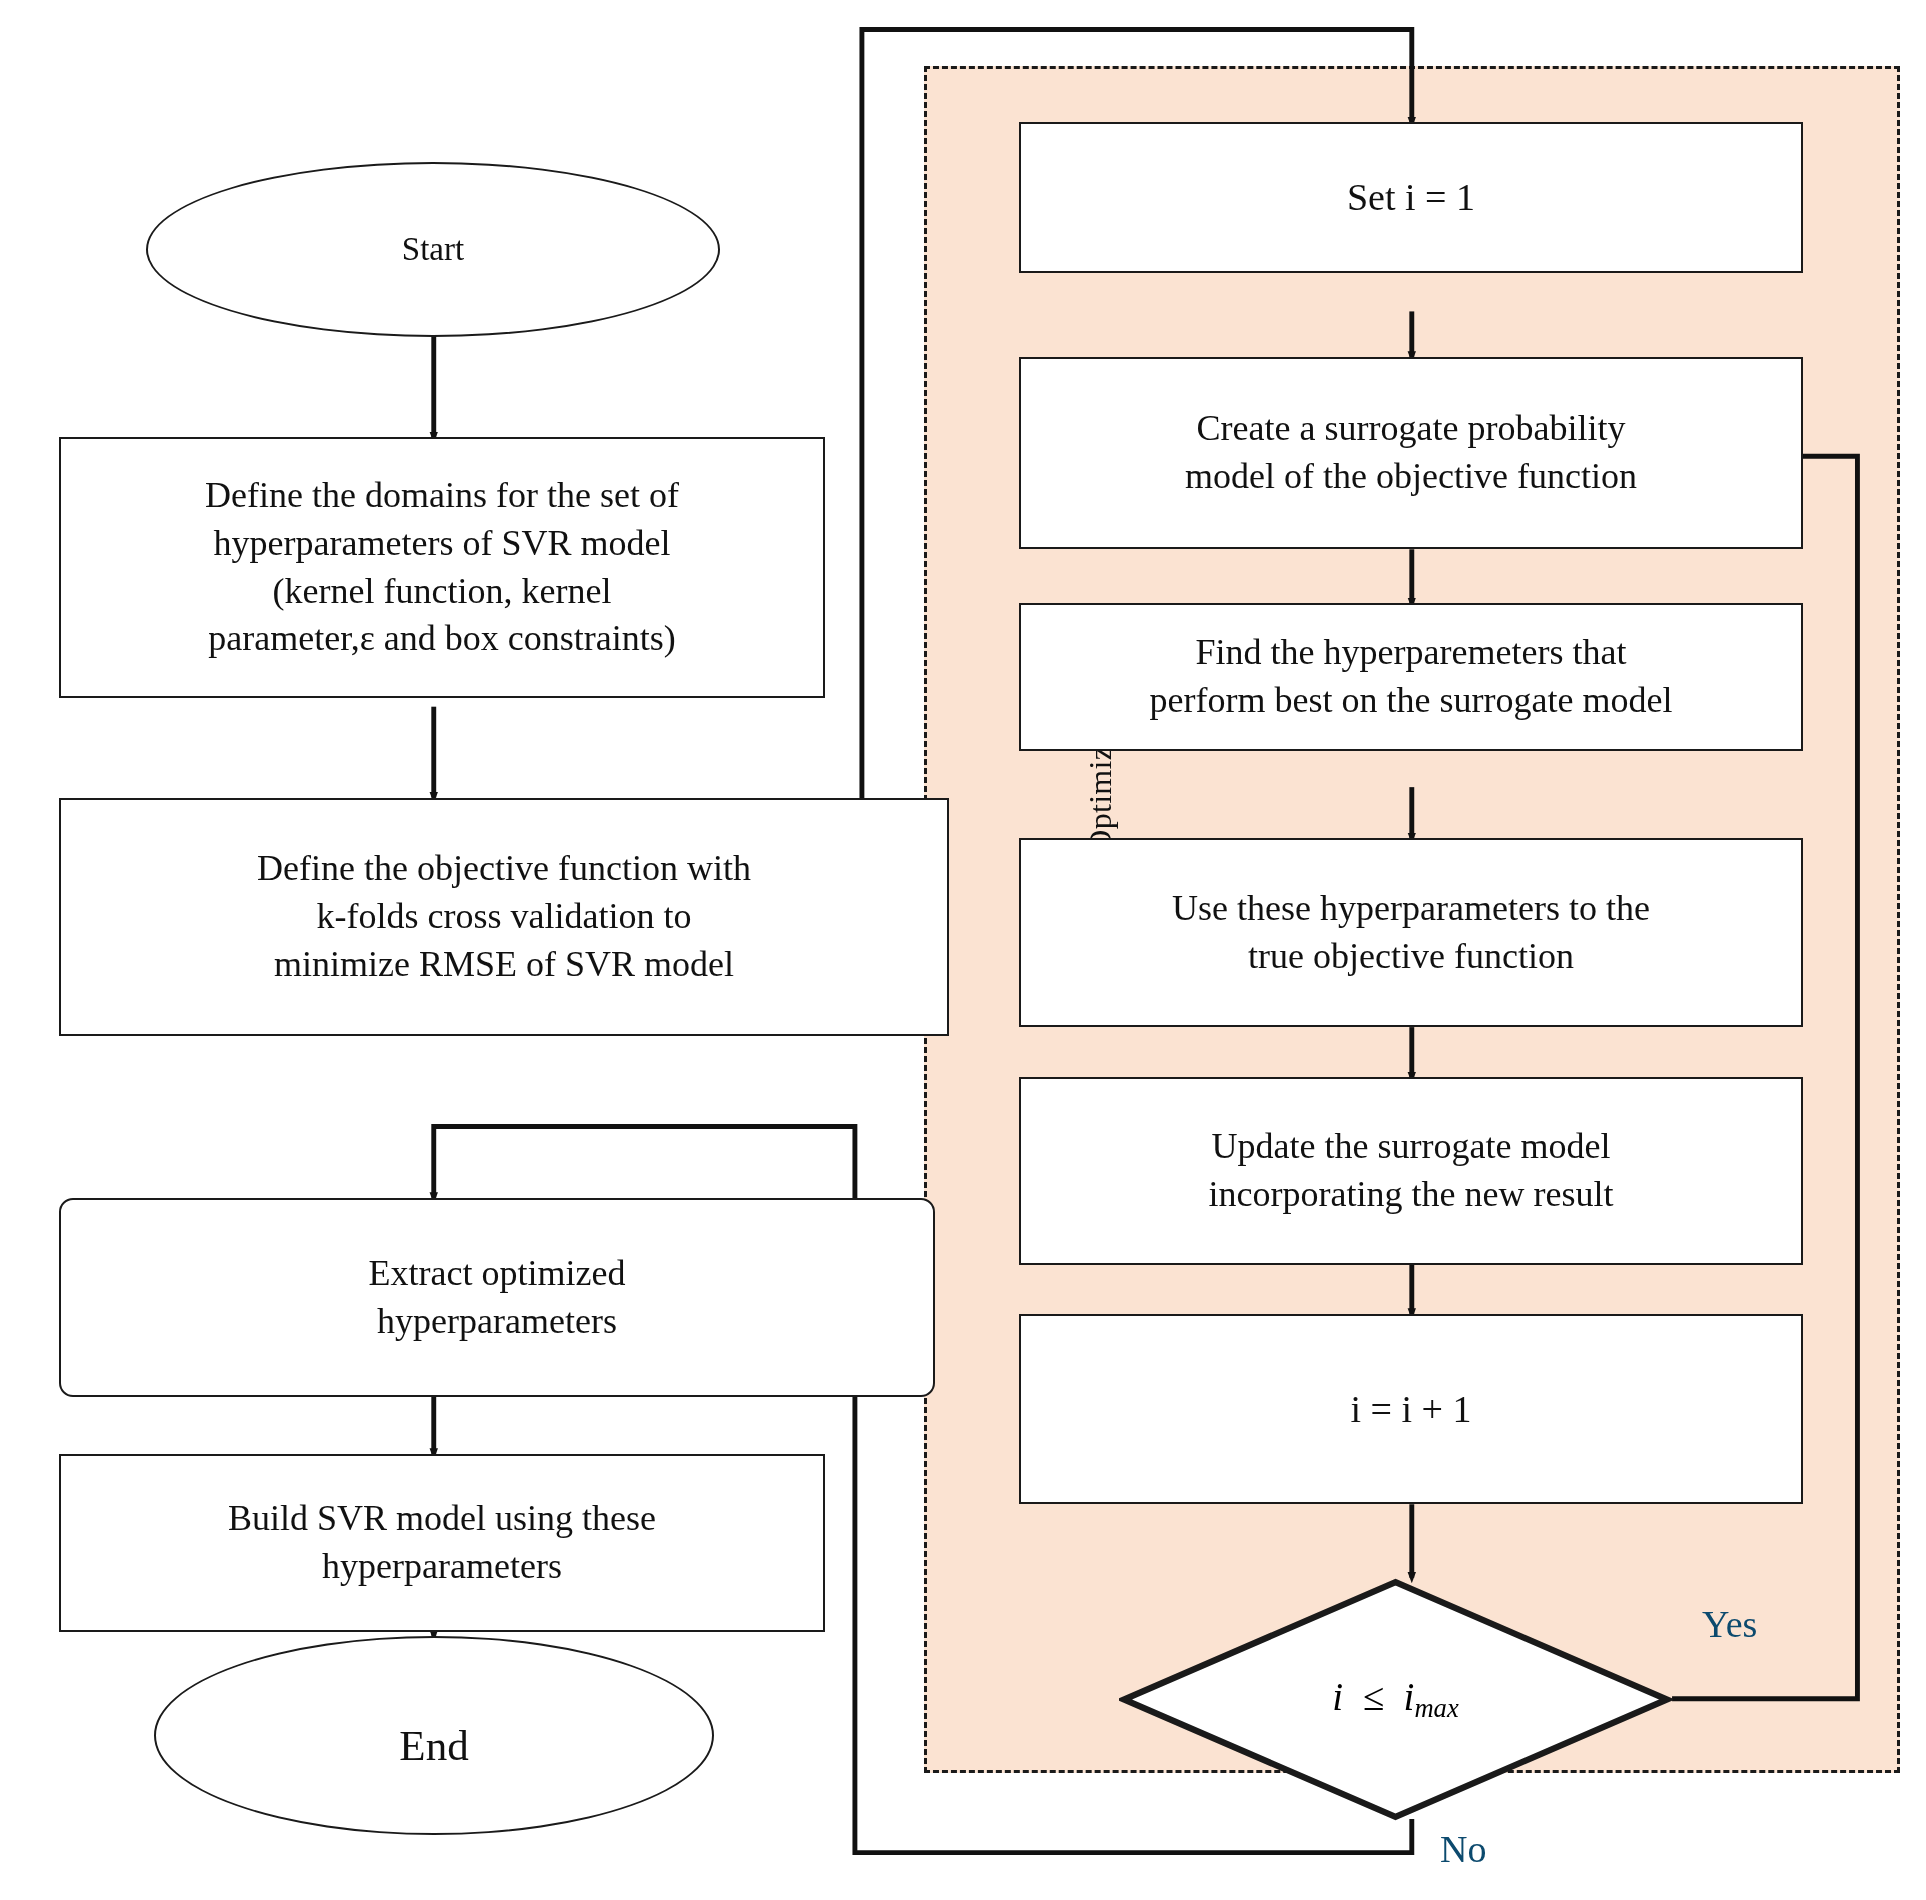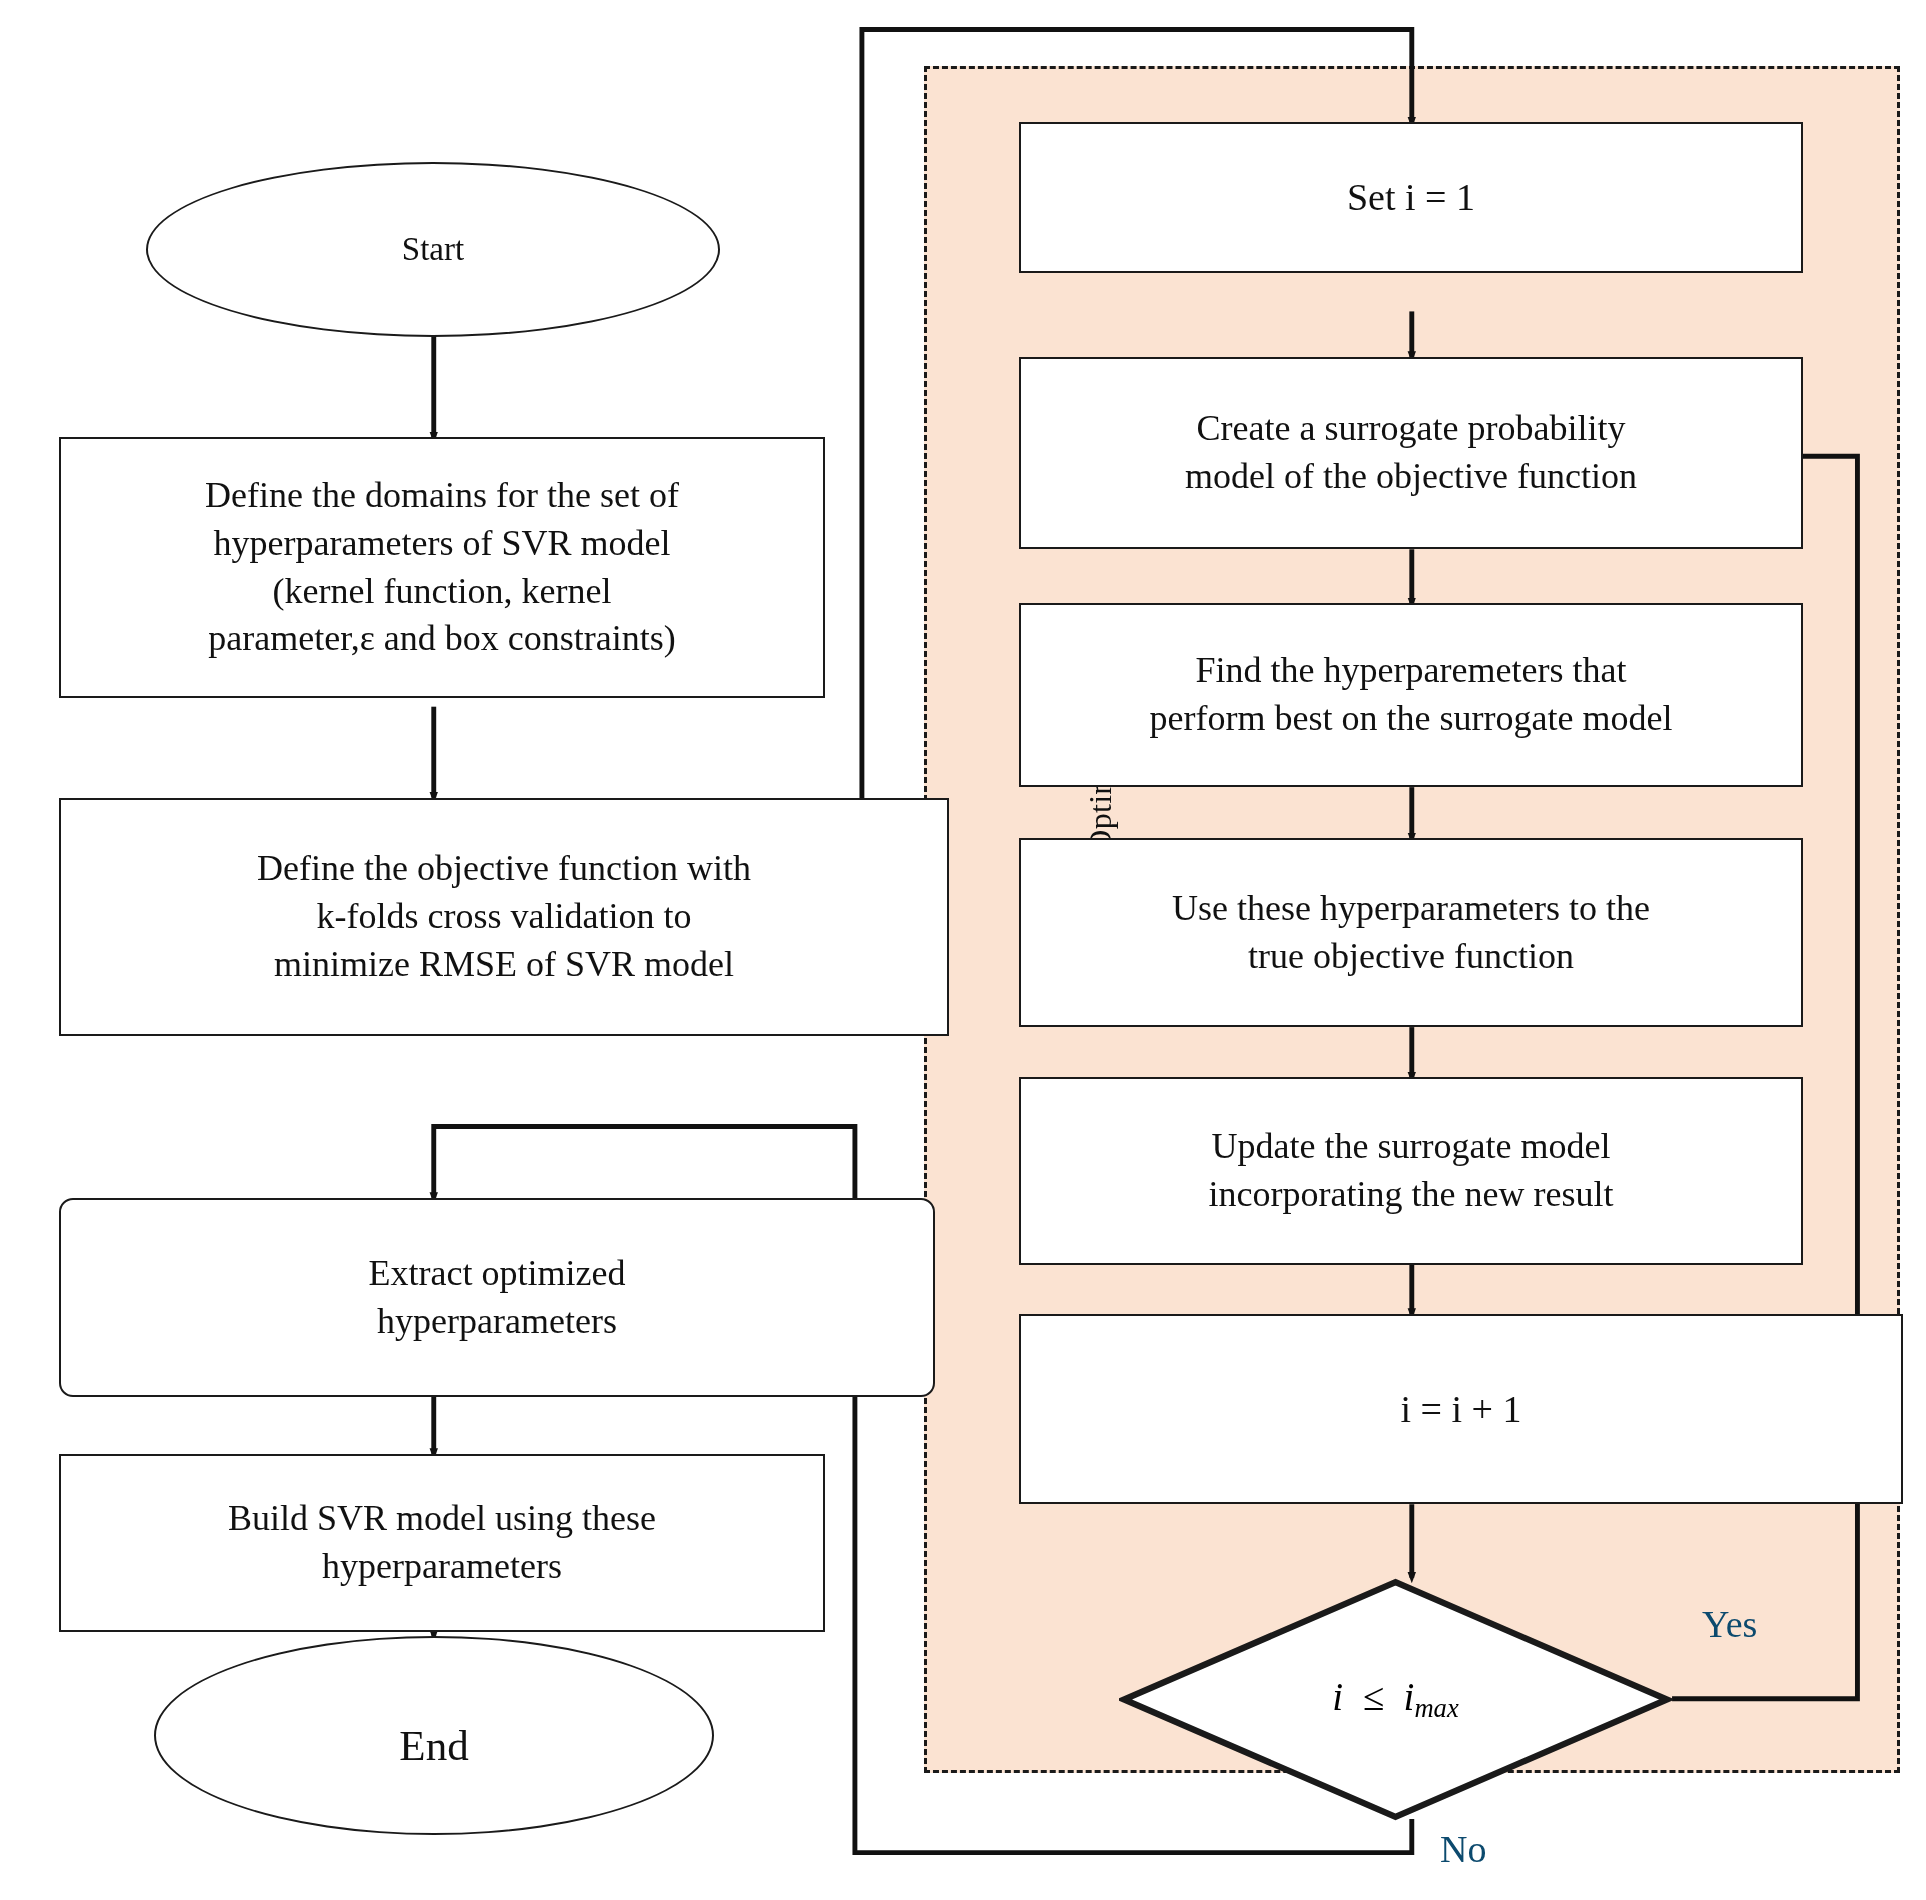--- a/index.html
+++ b/index.html
@@ -93,33 +93,33 @@
   </div>
 
   <div class="node proc" style="left:1019px;top:122px;width:784px;height:151px;">
     <span class="txt" style="font-size:38px;">Set i = 1</span>
   </div>
 
   <div class="node proc" style="left:1019px;top:357px;width:784px;height:192px;">
     <span class="txt" style="font-size:36px;">Create a surrogate probability<br>model of the objective function</span>
   </div>
 
-  <div class="node proc" style="left:1019px;top:603px;width:784px;height:184px;">
+  <div class="node proc" style="left:1019px;top:603px;width:784px;height:148px;">
     <span class="txt" style="font-size:36px;">Find the hyperparemeters that<br>perform best on the surrogate model</span>
   </div>
 
   <div class="node proc" style="left:1019px;top:1077px;width:784px;height:188px;">
     <span class="txt" style="font-size:36px;">Update the surrogate model<br>incorporating the new result</span>
   </div>
 
   <div class="node proc" style="left:1019px;top:838px;width:784px;height:189px;">
     <span class="txt" style="font-size:36px;">Use these hyperparameters to the<br>true objective function</span>
   </div>
 
-  <div class="node proc" style="left:1019px;top:1314px;width:884px;height:190px;">
+  <div class="node proc" style="left:1019px;top:1314px;width:784px;height:190px;">
     <span class="txt" style="font-size:38px;">i = i + 1</span>
   </div>
 
   <div class="diamond" style="left:1119px;top:1578px;width:553px;height:243px;">
     <svg width="553" height="243" viewBox="0 0 790 348">
       <polygon points="395,6 784,174 395,342 6,174" fill="#ffffff" stroke="#1a1a1a" stroke-width="9"></polygon>
     </svg>
     <div style="position:absolute;left:0;top:0;width:553px;height:243px;
                 display:flex;align-items:center;justify-content:center;">
       <span class="eq">

